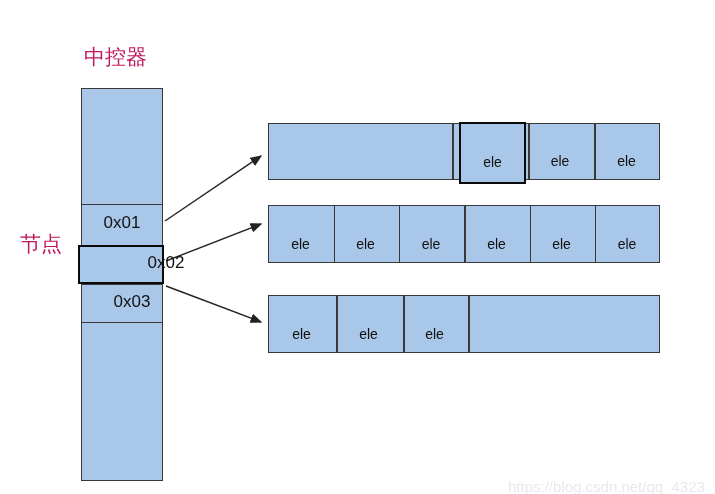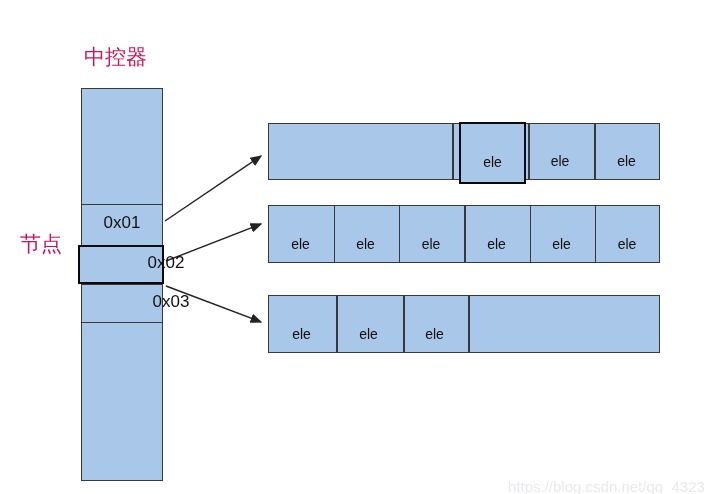--- a/index.html
+++ b/index.html
@@ -79,21 +79,21 @@
 
   <div class="box" style="left:81px; top:88px; width:82px; height:393px;">
     <div class="hdivider" style="top:114.5px;"></div>
     <div class="hdivider" style="top:155.5px;"></div>
     <div class="hdivider" style="top:194.5px;"></div>
     <div class="hdivider" style="top:232.5px;"></div>
   </div>
   <div class="cell-label hex-label" style="left:81px; top:213px; width:82px;">0x01</div>
   <div class="highlight-box" style="left:78px; top:245px; width:86px; height:39px;"></div>
   <div class="cell-label hex-label" style="left:81px; top:253px; width:82px; z-index:4;margin-left:44px;">0x02</div>
-  <div class="cell-label hex-label" style="left:81px; top:292px; width:102px;padding-left:39px;">0x03</div>
+  <div class="cell-label hex-label" style="left:81px; top:292px; width:102px;">0x03</div>
 
   <div class="box" style="left:268px; top:123px; width:392px; height:57px;">
     <div class="vdivider" style="left:183px;"></div>
     <div class="vdivider" style="left:259px;"></div>
     <div class="vdivider" style="left:325px;"></div>
   </div>
   <div class="highlight-box" style="left:459px; top:122px; width:67px; height:62px;"></div>
   <div class="cell-label ele-label" style="left:459px; top:142px; width:67px; z-index:4;">ele</div>
   <div class="cell-label ele-label" style="left:527px; top:141px; width:66px;">ele</div>
   <div class="cell-label ele-label" style="left:593px; top:141px; width:67px;">ele</div>

